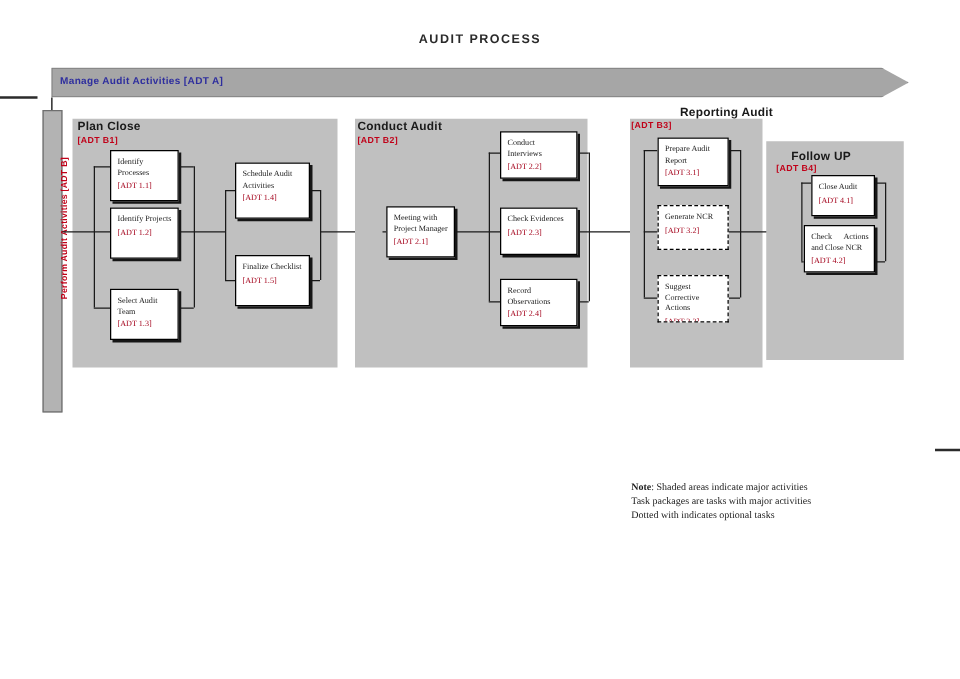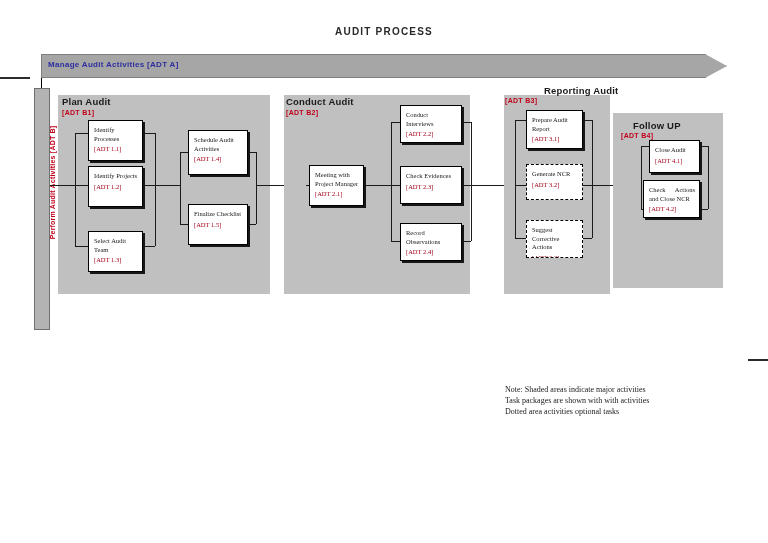--- a/index.html
+++ b/index.html
@@ -168,42 +168,42 @@
   .note {
     position: absolute;
     left: 505px;
     top: 384px;
     font-family: "Liberation Serif", serif;
     font-size: 8px;
     line-height: 11px;
     color: #1a1a1a;
     white-space: nowrap;
   }
-  .note b { font-weight: normal; }
+  .note b { font-weight: bold; }
 </style>
 </head>
 <body>
 
 <div id="canvas">
 
   <div class="page-title">AUDIT PROCESS</div>
 
   <div class="edge-tick" style="left:0px; top:77px; width:30px;"></div>
   <div class="edge-tick" style="left:748px; top:359px; width:20px;"></div>
 
   <div class="lane-arrow"></div>
   <div class="lane-arrow-label">Manage Audit Activities [ADT A]</div>
   <div class="lane-stub"></div>
 
   <div class="lane-vert">
     <div class="lane-vert-label">Perform Audit Activities [ADT B]</div>
   </div>
 
   <div class="panel" style="left:58px; top:95px; width:212px; height:199px;"></div>
-  <div class="panel-title" style="left:62px; top:96px;">Plan Audit</div>
+  <div class="panel-title" style="left:62px; top:96px;">Plan Close</div>
   <div class="panel-code" style="left:62px; top:109px;">[ADT B1]</div>
 
   <div class="conn v" style="left:75px; top:133px; height:113px;"></div>
   <div class="conn h" style="left:75px; top:133px; width:13px;"></div>
   <div class="conn h" style="left:50px; top:185px; width:38px;"></div>
   <div class="conn h" style="left:75px; top:246px; width:13px;"></div>
 
   <div class="conn v" style="left:155px; top:133px; height:113px;"></div>
   <div class="conn h" style="left:143px; top:133px; width:12px;"></div>
   <div class="conn h" style="left:143px; top:246px; width:12px;"></div>
@@ -315,17 +315,17 @@
     <span class="t-name spread">
       <span>Check</span>
       <span>Actions</span>
     </span>
     <span class="t-name">and Close NCR</span>
     <span class="t-code">[ADT 4.2]</span>
   </div>
 
   <div class="note">
     <div><b>Note</b><span>: Shaded areas indicate major activities</span></div>
-    <div>Task packages are shown with with activities</div>
-    <div>Dotted area activities optional tasks</div>
+    <div>Task packages are tasks with major activities</div>
+    <div>Dotted with indicates optional tasks</div>
   </div>
 
 </div>
 
 </body></html>

